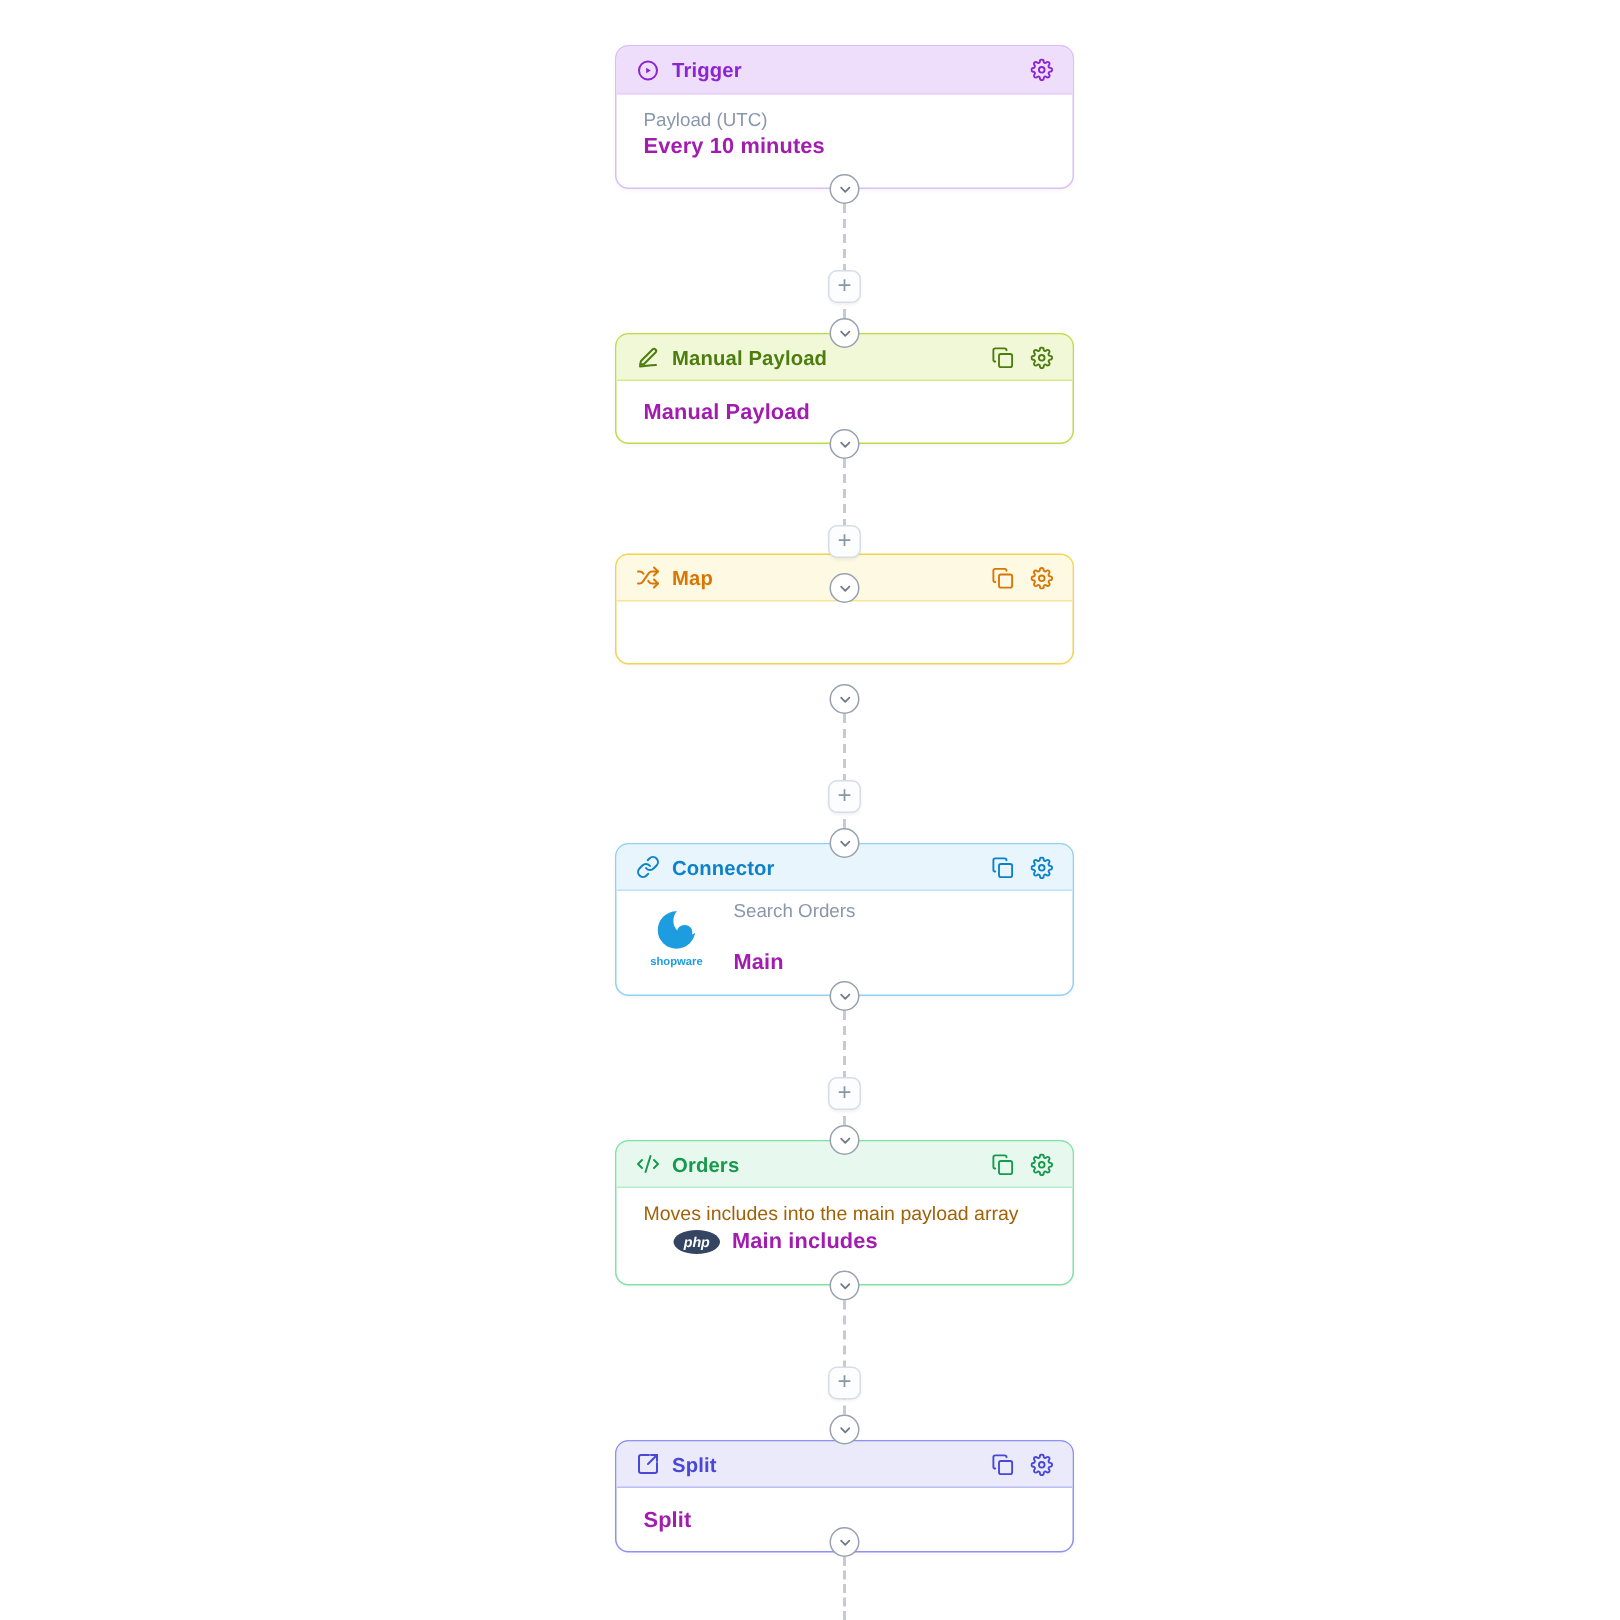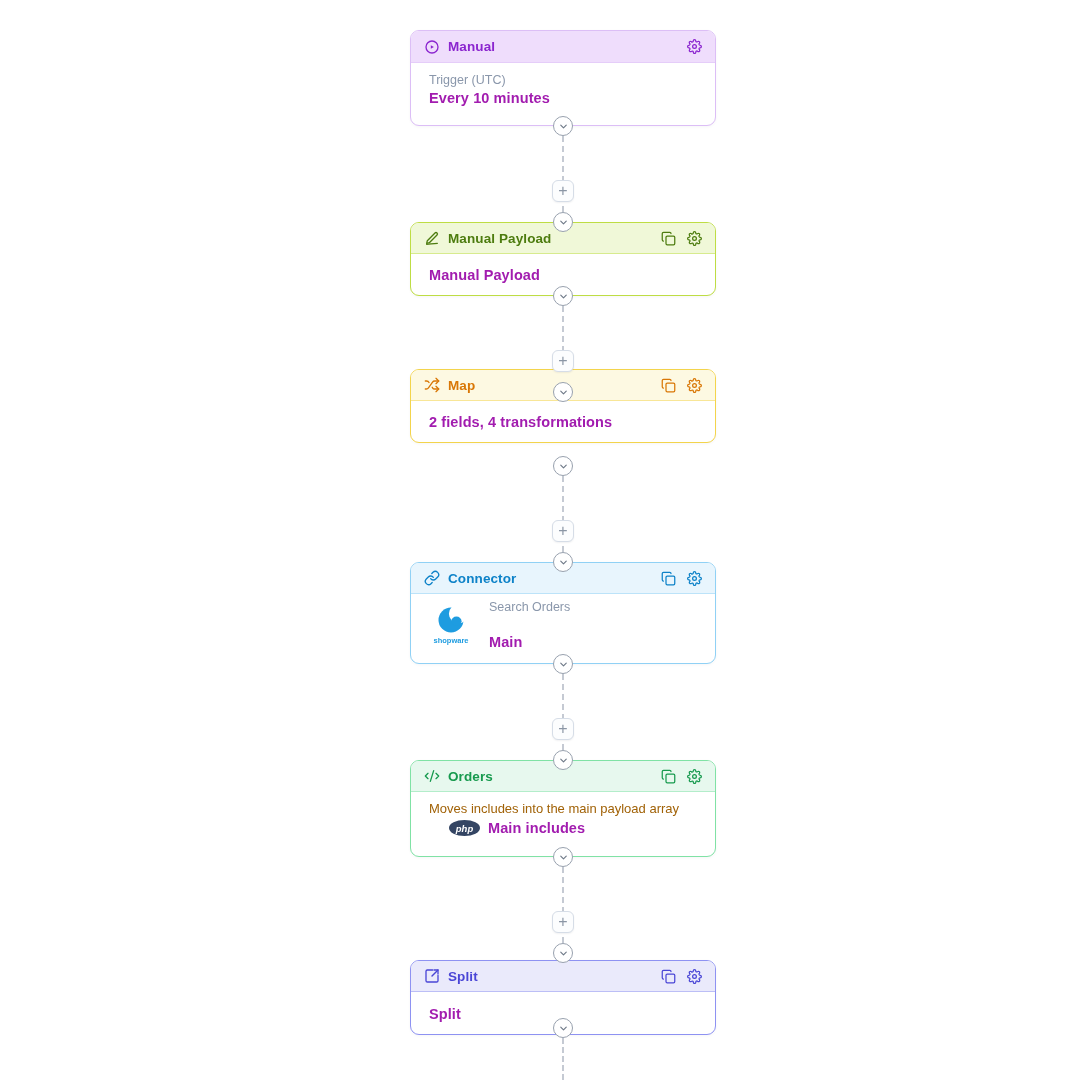--- a/index.html
+++ b/index.html
@@ -75,32 +75,32 @@
   <span class="dash" style="top:1038px;height:42px"></span>
 
   <section class="node node--trigger c-trigger" style="top:30px;height:96px">
     <header class="node__header">
       <span class="node__type-icon">
         <svg viewBox="0 0 24 24" fill="none" stroke="currentColor" stroke-width="2" stroke-linecap="round" stroke-linejoin="round">
             <circle cx="12" cy="12" r="9"></circle>
             <path d="M10.2 9.2l4.6 2.8-4.6 2.8z" fill="currentColor" stroke="none"></path>
           </svg>
       </span>
-      <span class="node__title">Manual</span>
+      <span class="node__title">Trigger</span>
       <span class="node__actions">
         <span class="act">
           <svg viewBox="0 0 24 24" fill="none" stroke="currentColor" stroke-width="2" stroke-linecap="round" stroke-linejoin="round">
               <circle cx="12" cy="12" r="3"></circle>
               <path d="M19.4 15a1.65 1.65 0 0 0 .33 1.82l.06.06a2 2 0 0 1 0 2.83 2 2 0 0 1-2.83 0l-.06-.06a1.65 1.65 0 0 0-1.82-.33 1.65 1.65 0 0 0-1 1.51V21a2 2 0 0 1-2 2 2 2 0 0 1-2-2v-.09A1.65 1.65 0 0 0 9 19.4a1.65 1.65 0 0 0-1.82.33l-.06.06a2 2 0 0 1-2.83 0 2 2 0 0 1 0-2.83l.06-.06a1.65 1.65 0 0 0 .33-1.82 1.65 1.65 0 0 0-1.51-1H3a2 2 0 0 1-2-2 2 2 0 0 1 2-2h.09A1.65 1.65 0 0 0 4.6 9a1.65 1.65 0 0 0-.33-1.82l-.06-.06a2 2 0 0 1 0-2.83 2 2 0 0 1 2.83 0l.06.06a1.65 1.65 0 0 0 1.82.33H9a1.65 1.65 0 0 0 1-1.51V3a2 2 0 0 1 2-2 2 2 0 0 1 2 2v.09a1.65 1.65 0 0 0 1 1.51 1.65 1.65 0 0 0 1.82-.33l.06-.06a2 2 0 0 1 2.83 0 2 2 0 0 1 0 2.83l-.06.06a1.65 1.65 0 0 0-.33 1.82V9a1.65 1.65 0 0 0 1.51 1H21a2 2 0 0 1 2 2 2 2 0 0 1-2 2h-.09a1.65 1.65 0 0 0-1.51 1z"></path>
             </svg>
         </span>
       </span>
     </header>
     <div class="node__body">
-      <div class="body-label">Trigger (UTC)</div>
+      <div class="body-label">Payload (UTC)</div>
       <div class="body-value">Every 10 minutes</div>
     </div>
   </section>
 
   <section class="node c-manual" style="top:222px;height:74px">
     <header class="node__header">
       <span class="node__type-icon">
         <svg viewBox="0 0 24 24" fill="none" stroke="currentColor" stroke-width="2" stroke-linecap="round" stroke-linejoin="round">
             <path d="M16.5 4.5a2.1 2.1 0 0 1 3 3L8 19l-4 1 1-4Z"></path>
             <path d="M4 21.5c5 0 9-1.5 16-1.5"></path>
@@ -147,23 +147,20 @@
             </svg>
         </span>
         <span class="act">
           <svg viewBox="0 0 24 24" fill="none" stroke="currentColor" stroke-width="2" stroke-linecap="round" stroke-linejoin="round">
               <circle cx="12" cy="12" r="3"></circle>
               <path d="M19.4 15a1.65 1.65 0 0 0 .33 1.82l.06.06a2 2 0 0 1 0 2.83 2 2 0 0 1-2.83 0l-.06-.06a1.65 1.65 0 0 0-1.82-.33 1.65 1.65 0 0 0-1 1.51V21a2 2 0 0 1-2 2 2 2 0 0 1-2-2v-.09A1.65 1.65 0 0 0 9 19.4a1.65 1.65 0 0 0-1.82.33l-.06.06a2 2 0 0 1-2.83 0 2 2 0 0 1 0-2.83l.06-.06a1.65 1.65 0 0 0 .33-1.82 1.65 1.65 0 0 0-1.51-1H3a2 2 0 0 1-2-2 2 2 0 0 1 2-2h.09A1.65 1.65 0 0 0 4.6 9a1.65 1.65 0 0 0-.33-1.82l-.06-.06a2 2 0 0 1 0-2.83 2 2 0 0 1 2.83 0l.06.06a1.65 1.65 0 0 0 1.82.33H9a1.65 1.65 0 0 0 1-1.51V3a2 2 0 0 1 2-2 2 2 0 0 1 2 2v.09a1.65 1.65 0 0 0 1 1.51 1.65 1.65 0 0 0 1.82-.33l.06-.06a2 2 0 0 1 2.83 0 2 2 0 0 1 0 2.83l-.06.06a1.65 1.65 0 0 0-.33 1.82V9a1.65 1.65 0 0 0 1.51 1H21a2 2 0 0 1 2 2 2 2 0 0 1-2 2h-.09a1.65 1.65 0 0 0-1.51 1z"></path>
             </svg>
         </span>
       </span>
     </header>
-    <div class="node__body body--center" style="height:42px">
-      <div class="body-value">2 fields, 4 transformations</div>
-    </div>
   </section>
 
   <section class="node c-connector" style="top:562px;height:102px">
     <header class="node__header">
       <span class="node__type-icon">
         <svg viewBox="0 0 24 24" fill="none" stroke="currentColor" stroke-width="2" stroke-linecap="round" stroke-linejoin="round">
             <path d="M10 13a5 5 0 0 0 7.54.54l3-3a5 5 0 0 0-7.07-7.07l-1.72 1.71"></path>
             <path d="M14 11a5 5 0 0 0-7.54-.54l-3 3a5 5 0 0 0 7.07 7.07l1.71-1.71"></path>
           </svg>
       </span>

